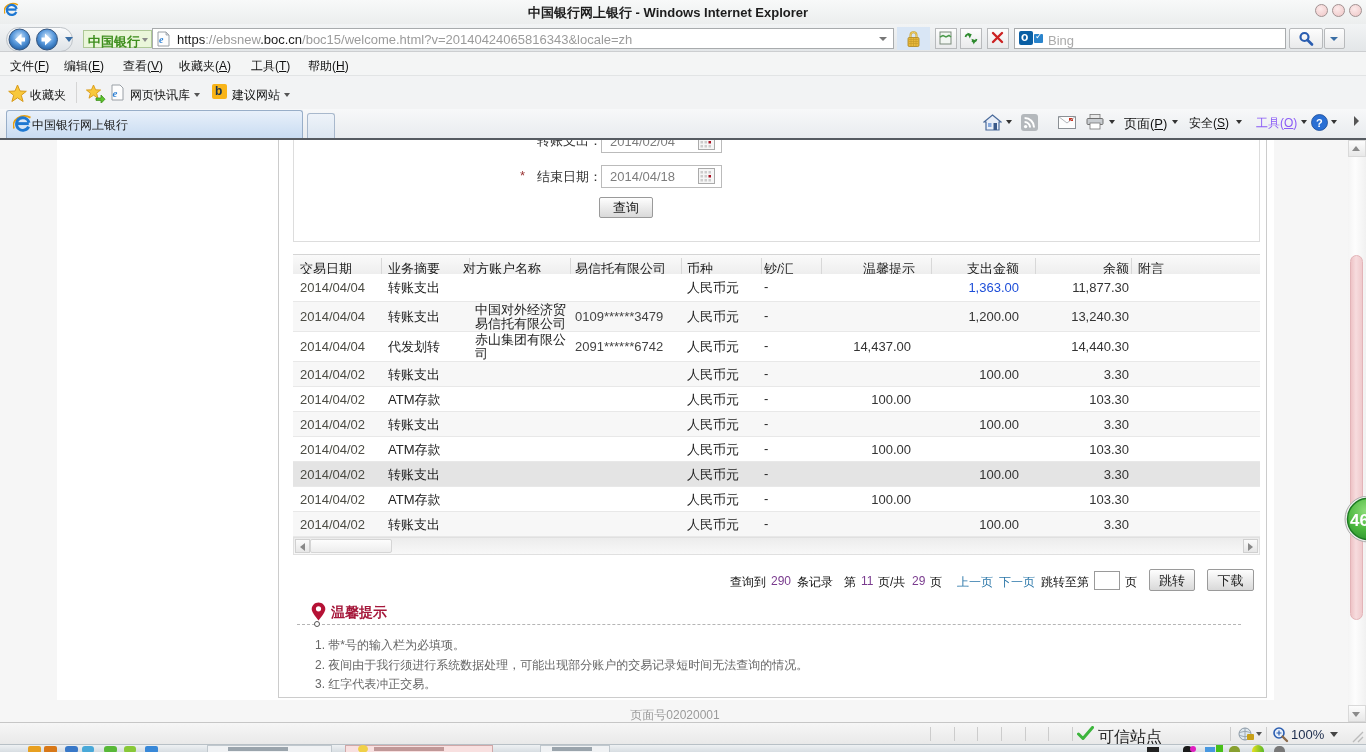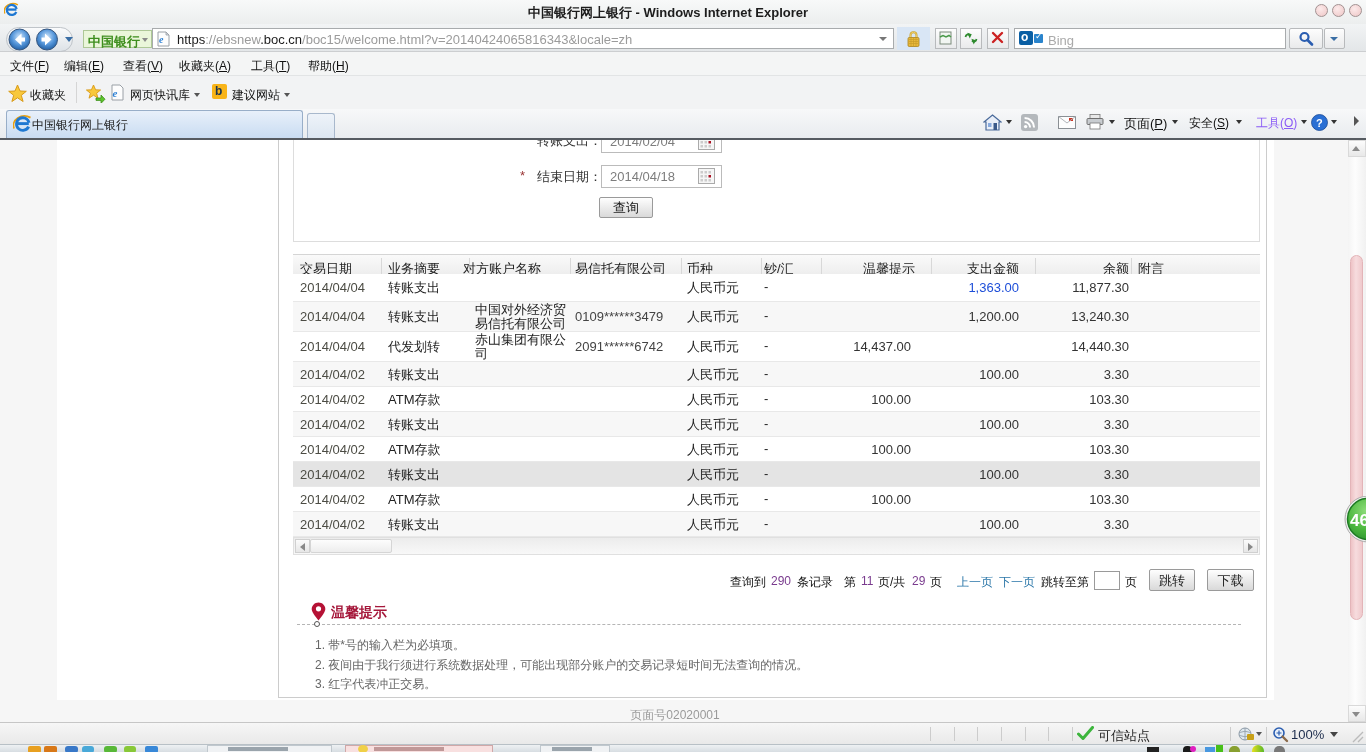--- a/index.html
+++ b/index.html
@@ -412,21 +412,21 @@
   <circle cx="26" cy="23" r="23" fill="#eeeeee" stroke="#aaa" stroke-width="1"></circle>
   <circle cx="26" cy="23" r="20.5" fill="url(#gb)" stroke="#1f7a24" stroke-width="1.5"></circle>
   <text x="8" y="30" font-size="17" font-weight="bold" fill="#fff" font-family="Liberation Sans,sans-serif">46</text>
 </svg>
 
 <div class="abs" id="statusbar">
   <div style="position:absolute;left:930px;top:4px;width:1px;height:14px;background:#ccc;box-shadow:24px 0 #ccc,47px 0 #ccc,71px 0 #ccc,95px 0 #ccc,118px 0 #ccc,142px 0 #ccc;"></div>
   <svg style="position:absolute;left:1077px;top:3px;" width="17" height="15" viewBox="0 0 17 15">
     <path d="M1.5 8 L6 12.5 L15.5 1.5" fill="none" stroke="#3cb53c" stroke-width="3" stroke-linecap="round" stroke-linejoin="round"></path>
   </svg>
-  <div style="position:absolute;left:1098px;top:4px;font-size:13px;color:#222;">可信站点</div>
+  <div style="position:absolute;left:1098px;top:4px;font-size:16px;color:#222;">可信站点</div>
   <div style="position:absolute;left:1230px;top:4px;width:1px;height:14px;background:#ccc;"></div>
   <svg style="position:absolute;left:1238px;top:4px;" width="16" height="14" viewBox="0 0 16 14">
     <circle cx="7" cy="7" r="6" fill="#dfe8ef" stroke="#8a98a4" stroke-width="1"></circle>
     <path d="M1.5 5.5 Q7 3 12.5 5.5 M1.5 8.5 Q7 11 12.5 8.5 M7 1 V13" fill="none" stroke="#8a98a4" stroke-width="0.8"></path>
     <rect x="9" y="7" width="7" height="6" rx="1" fill="#c8a018"></rect>
   </svg>
   <div style="position:absolute;left:1256px;top:9px;width:0;height:0;border-top:4px solid #555;border-left:3.5px solid transparent;border-right:3.5px solid transparent;"></div>
   <div style="position:absolute;left:1266px;top:4px;width:1px;height:14px;background:#ccc;"></div>
   <svg style="position:absolute;left:1272px;top:3px;" width="17" height="17" viewBox="0 0 17 17">
     <circle cx="7" cy="7" r="5" fill="#e8f0fa" stroke="#2a5db0" stroke-width="1.6"></circle>

